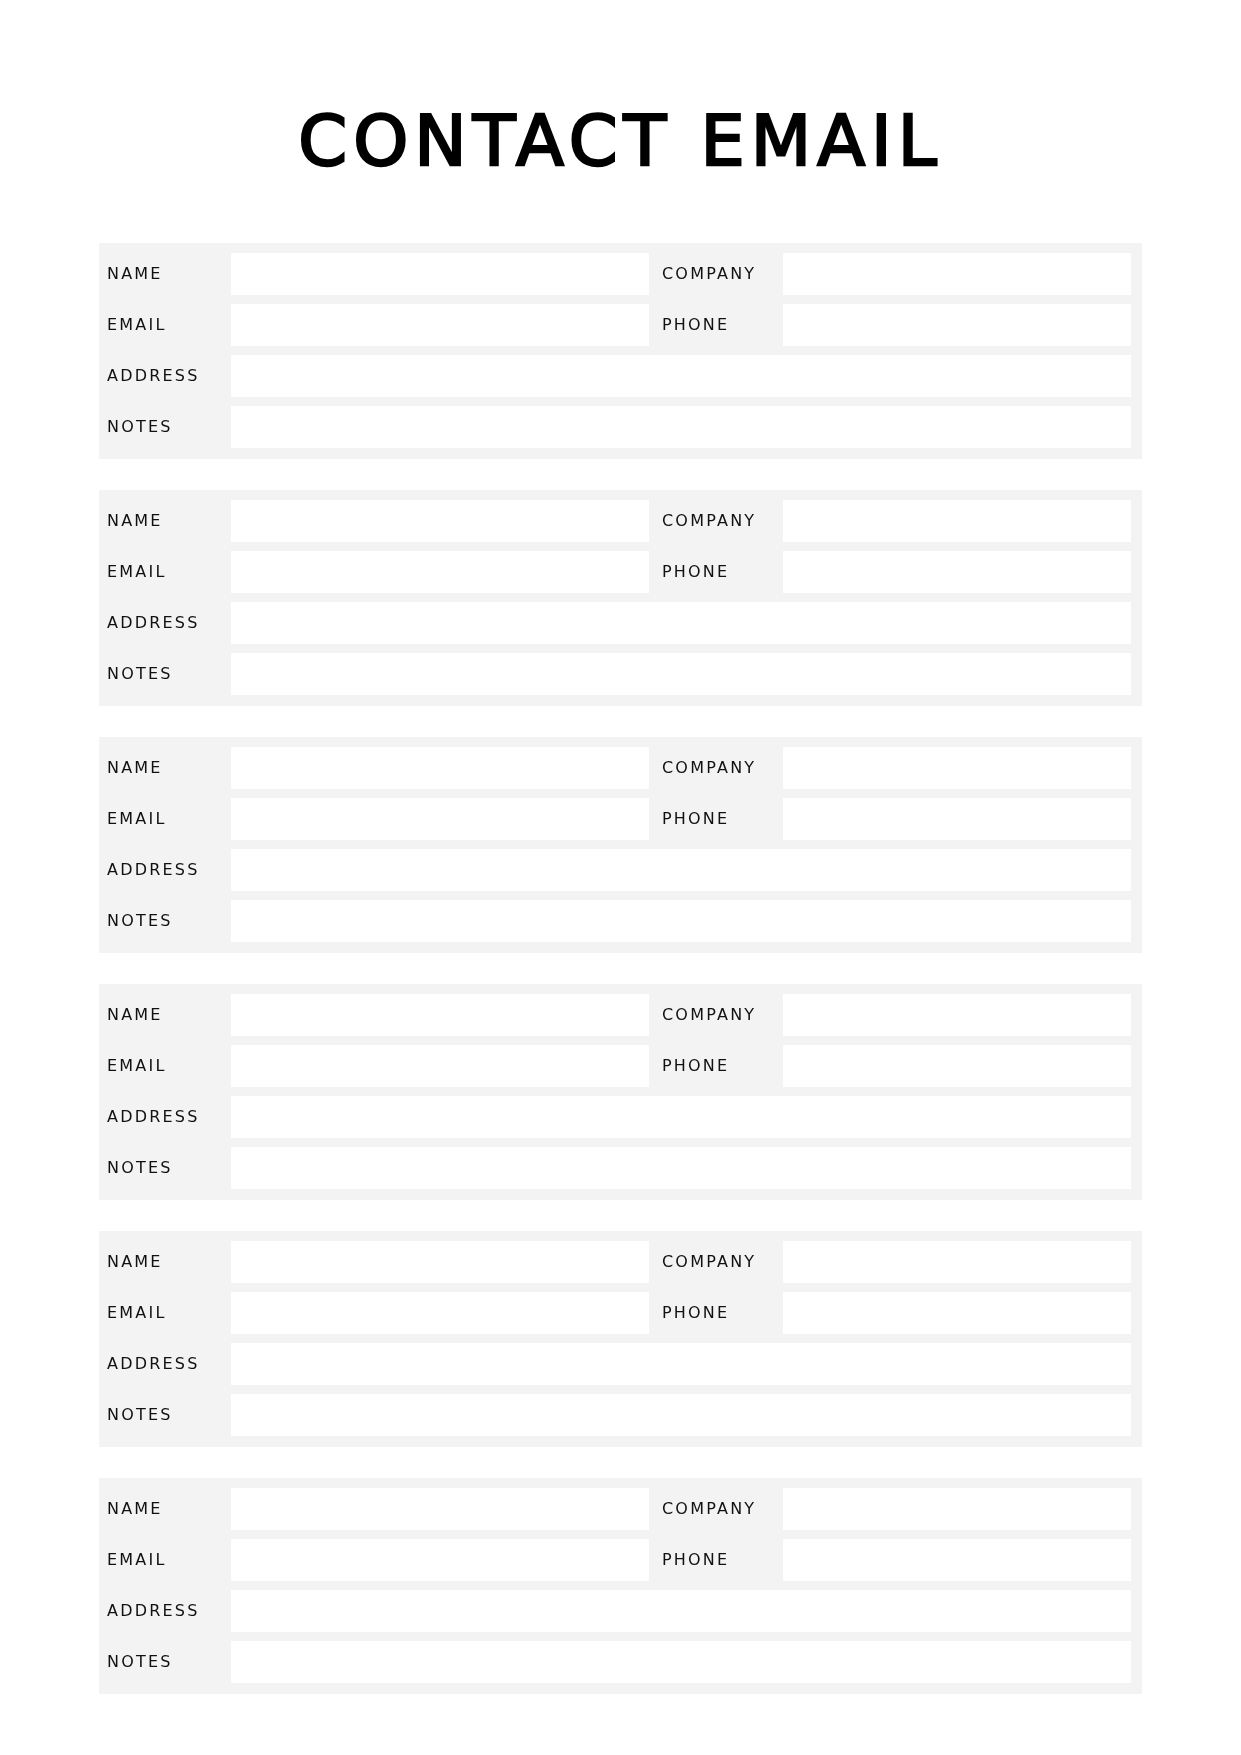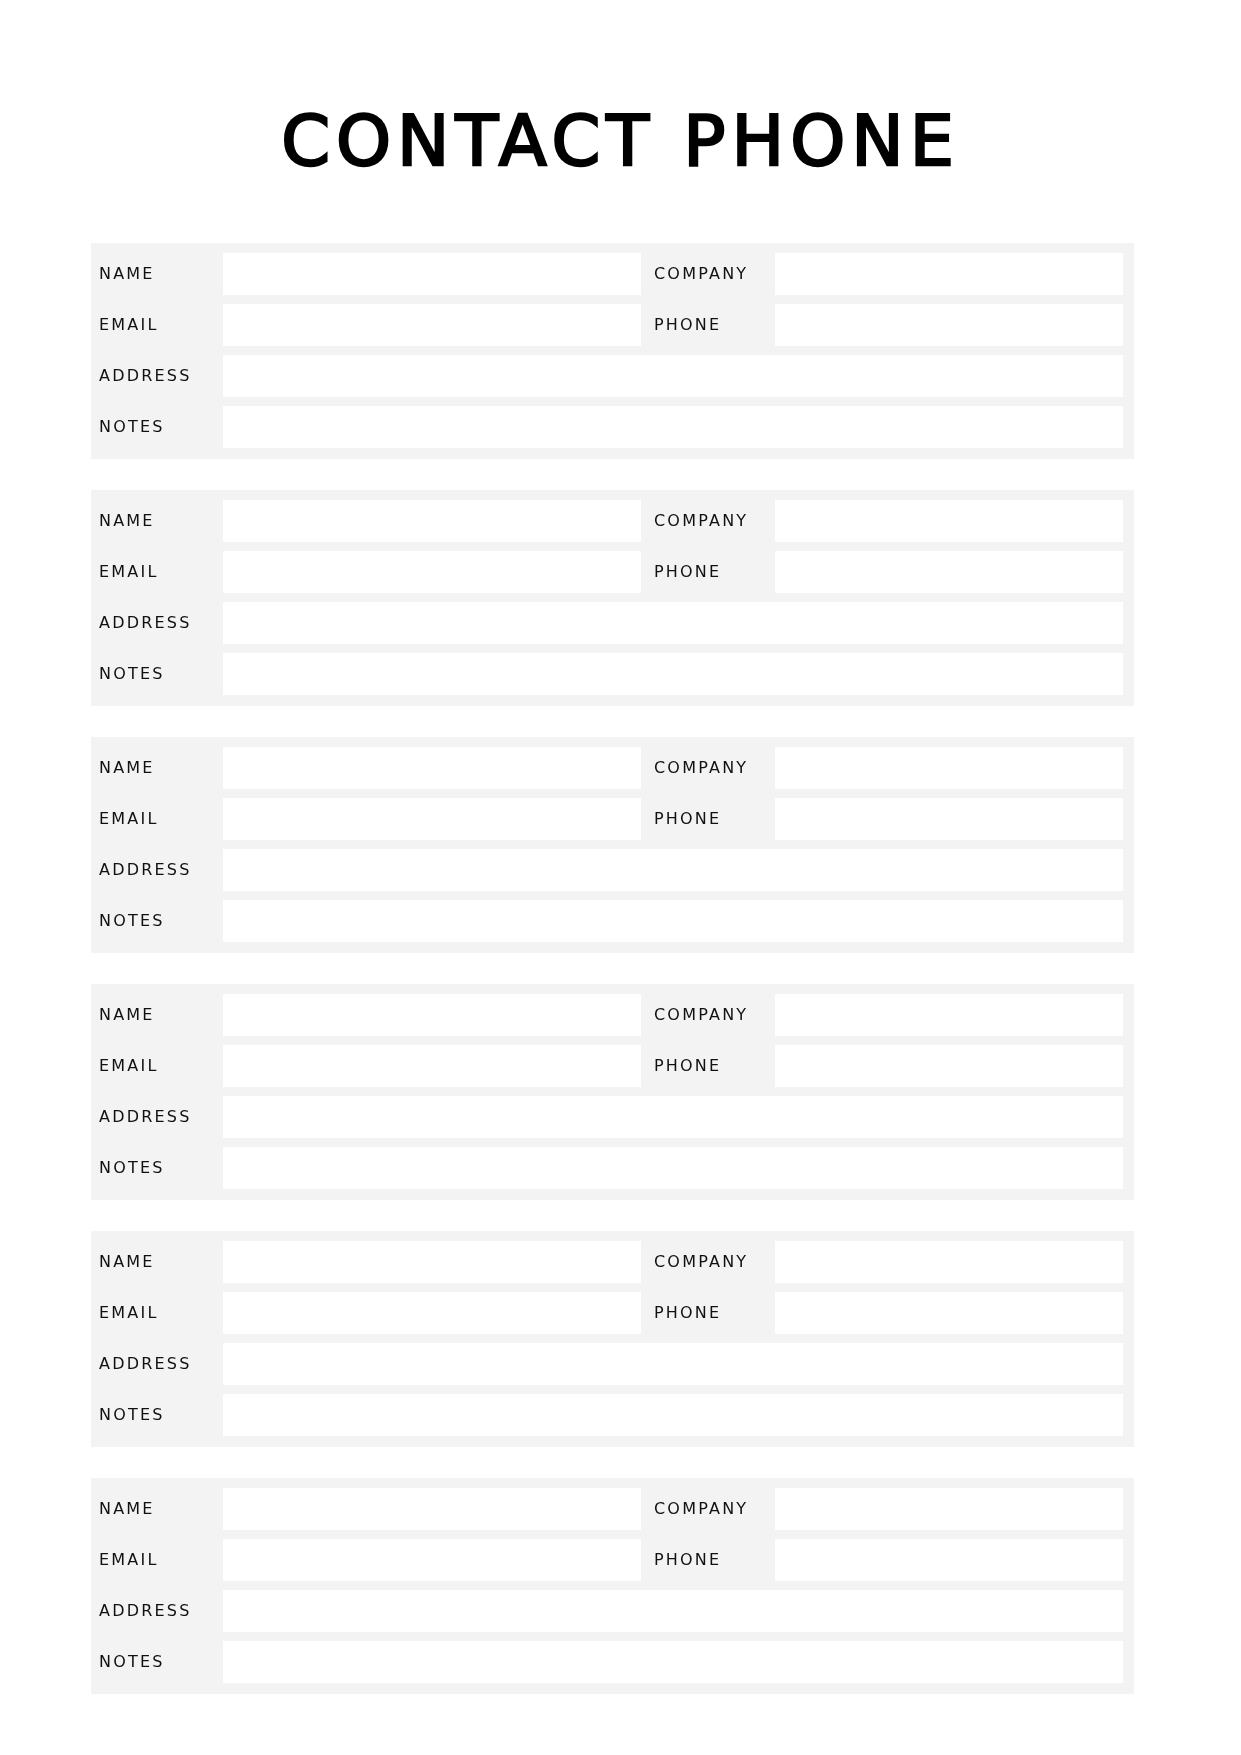--- a/index.html
+++ b/index.html
@@ -5,21 +5,21 @@
   * { box-sizing: border-box; margin: 0; padding: 0; }
   html, body { width: 1241px; height: 1755px; background: #ffffff; overflow: hidden; }
   body { position: relative; font-family: "DejaVu Sans", sans-serif; color: #111; }
   .title {
     position: absolute; left: 0; top: 96px; width: 1241px; text-align: center;
     font-family: "DejaVu Sans", sans-serif; font-size: 70px; line-height: 90px;
     letter-spacing: 6px; color: #000; font-weight: normal;
     -webkit-text-stroke: 2.4px #000;
   }
   .card {
-    position: absolute; left: 91px; width: 1043px; height: 216px;
+    position: absolute; left: 99px; width: 1043px; height: 216px;
     background: #f3f3f3;
   }
   .row { position: absolute; left: 0; width: 100%; height: 42px; }
   .label {
     position: absolute; top: 0; height: 42px; line-height: 42px;
     font-family: "DejaVu Sans", sans-serif; font-size: 16px; letter-spacing: 2.2px;
     color: #111;
   }
   .field {
     position: absolute; top: 0; height: 42px; background: #ffffff; border: none;
@@ -27,21 +27,21 @@
   }
   .lbl-left { left: 8px; }
   .lbl-right { left: 563px; }
   .f-left { left: 132px; width: 418px; }
   .f-right { left: 684px; width: 348px; }
   .f-full { left: 132px; width: 900px; }
 </style>
 </head>
 <body>
 
-<h1 class="title">CONTACT PHONE</h1>
+<h1 class="title">CONTACT EMAIL</h1>
 
 <div id="cards">
     <div class="card" style="top: 243px;">
     <div class="row" style="top:10px">
       <span class="label lbl-left">NAME</span>
       <input class="field f-left" value="" style="">
       <span class="label lbl-right">COMPANY</span>
       <input class="field f-right" value="" style="">
     </div>
     <div class="row" style="top:61px">

